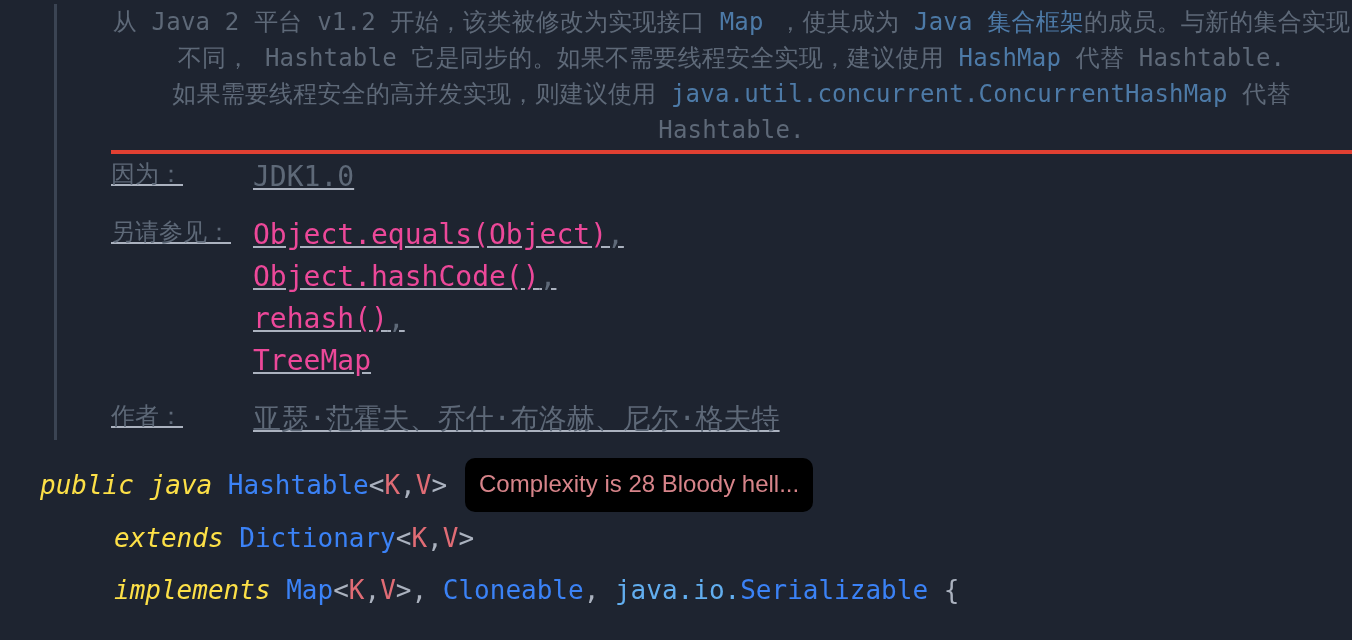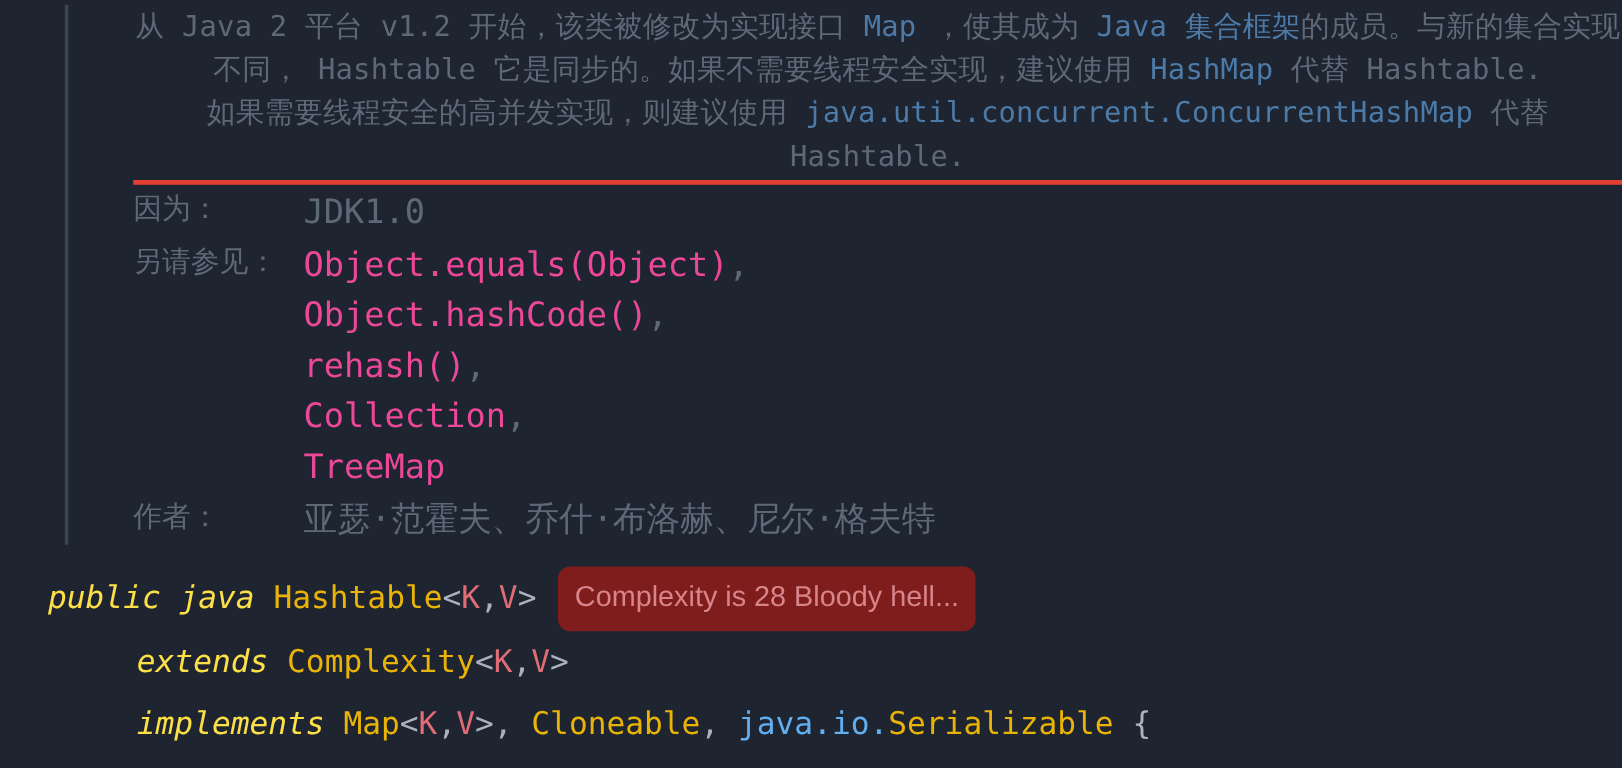--- a/index.html
+++ b/index.html
@@ -28,22 +28,23 @@
   }
   .doc-link { color: #4d7aa7; }
   .underline-red {
     border-bottom: 4px solid #e14032;
     display: inline-block;
     padding-bottom: 2px;
   }
   .doc-table {
     display: grid;
     grid-template-columns: 142px auto;
-    row-gap: 2px;
+    row-gap: 16px;
     margin-top: 0;
+    text-decoration: underline;
   }
   .doc-label {
     color: #5e6978;
     line-height: 1.5;
     font-size: 24px;
   }
   .doc-value {
     color: #5e6978;
     line-height: 1.5;
     font-size: 28px;
@@ -51,27 +52,27 @@
   .doc-value .doc-link { color: #ec4899; }
   .doc-value .sep { color: #5e6978; }
   .code-block {
     padding-left: 40px;
     margin-top: 18px;
     font-size: 26px;
     line-height: 2.0;
     white-space: pre;
   }
   .kw { color: #fde047; font-style: italic; }
-  .type { color: #eab308; margin-top: 24px; }
+  .type { color: #3b82f6; margin-top: 24px; }
   .generic { color: #e06c75; }
   .punct { color: #abb2bf; }
   .pkg-q { color: #62aeef; }
   .hint-badge {
     display: inline-block;
-    background: #7f1d1d;
+    background: #000000;
     color: #d7848a;
     padding: 2px 14px 4px 14px;
     border-radius: 10px;
     font-size: 24px;
     font-style: normal;
     font-family: -apple-system, BlinkMacSystemFont, "Segoe UI", sans-serif;
     vertical-align: 2px;
     margin-left: 18px;
   }
   .indent1 { padding-left: 74px; display: inline-block; }
@@ -87,24 +88,23 @@
 
   <div class="doc-table">
     <div class="doc-label">因为：</div>
     <div class="doc-value">JDK1.0</div>
 
     <div class="doc-label">另请参见：</div>
     <div class="doc-value" id="see-list">
         <span class="see-item"><span class="doc-link">Object.equals(Object)</span><span class="sep">,</span></span>
         <span class="see-item"><span class="doc-link">Object.hashCode()</span><span class="sep">,</span></span>
         <span class="see-item"><span class="doc-link">rehash()</span><span class="sep">,</span></span>
-        <span class="see-item"><span class="doc-link">Collection</span><span class="sep">,</span></span>
         <span class="see-item"><span class="doc-link">TreeMap</span></span>
       </div>
 
     <div class="doc-label">作者：</div>
     <div class="doc-value">亚瑟·范霍夫、乔什·布洛赫、尼尔·格夫特</div>
   </div>
 </div>
 
 <div class="code-block"><span><span class="kw">public</span> <span class="kw">java</span> <span class="type">Hashtable</span><span class="punct">&lt;</span><span class="generic">K</span><span class="punct">,</span><span class="generic">V</span><span class="punct">&gt;</span><span class="hint-badge">Complexity is 28 Bloody hell...</span></span>
-<span><span class="indent1"></span><span class="kw">extends</span> <span class="type">Complexity</span><span class="punct">&lt;</span><span class="generic">K</span><span class="punct">,</span><span class="generic">V</span><span class="punct">&gt;</span></span>
+<span><span class="indent1"></span><span class="kw">extends</span> <span class="type">Dictionary</span><span class="punct">&lt;</span><span class="generic">K</span><span class="punct">,</span><span class="generic">V</span><span class="punct">&gt;</span></span>
 <span><span class="indent1"></span><span class="kw">implements</span> <span class="type">Map</span><span class="punct">&lt;</span><span class="generic">K</span><span class="punct">,</span><span class="generic">V</span><span class="punct">&gt;</span><span class="punct">, </span><span class="type">Cloneable</span><span class="punct">, </span><span class="pkg-q">java.io.</span><span class="type">Serializable</span><span class="punct"> {</span></span></div>
 
 </body></html>

